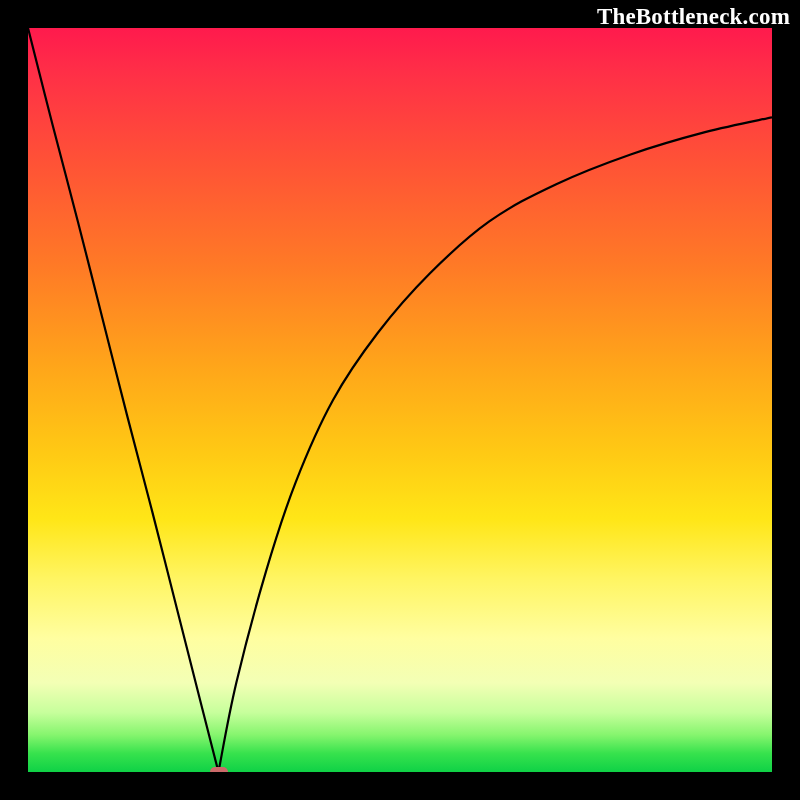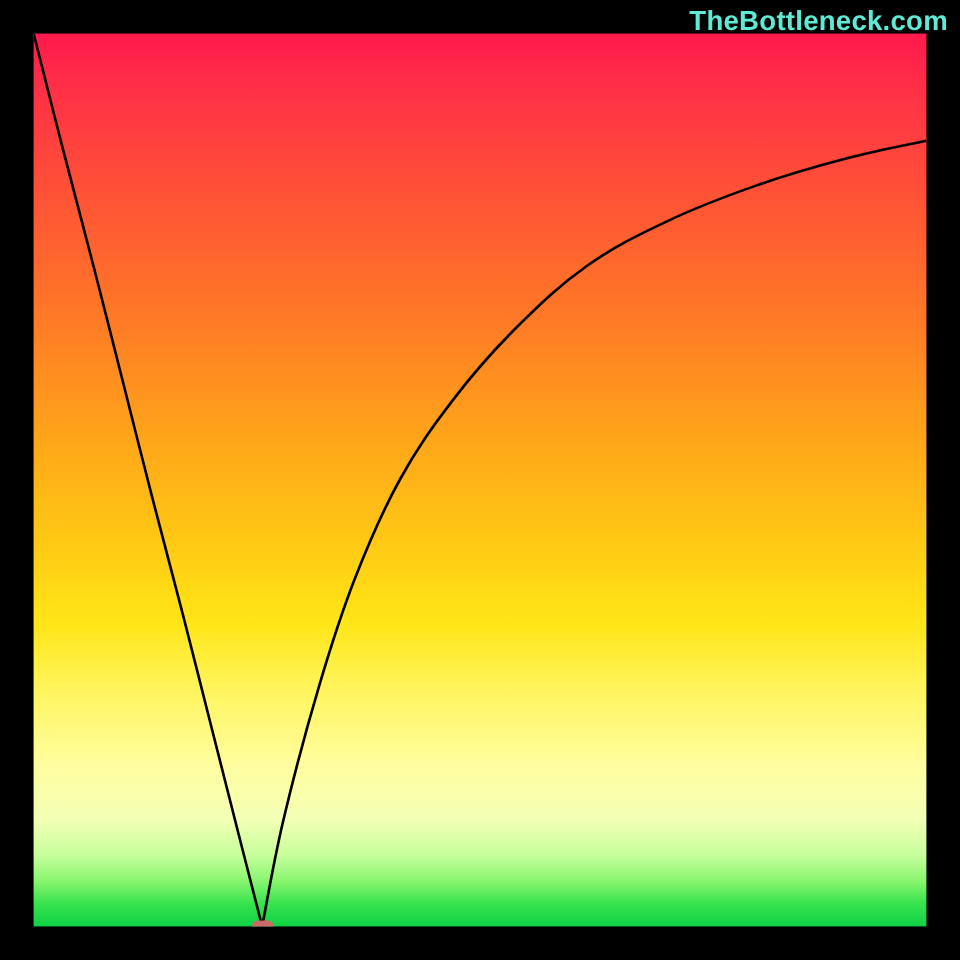--- a/index.html
+++ b/index.html
@@ -14,25 +14,26 @@
   .frame {
     position: relative;
     width: 800px;
     height: 800px;
     background: #000000;
   }
   .watermark {
     position: absolute;
     top: 4px;
     right: 10px;
-    color: #5eead4;
+    color: #ffffff;
     font-size: 23px;
     font-weight: 600;
     letter-spacing: 0.2px;
     z-index: 10;
+    font-family: Liberation Serif, serif;
   }
   .plot {
     position: absolute;
     left: 28px;
     top: 28px;
     width: 744px;
     height: 744px;
     
     background: linear-gradient(
       to bottom,

